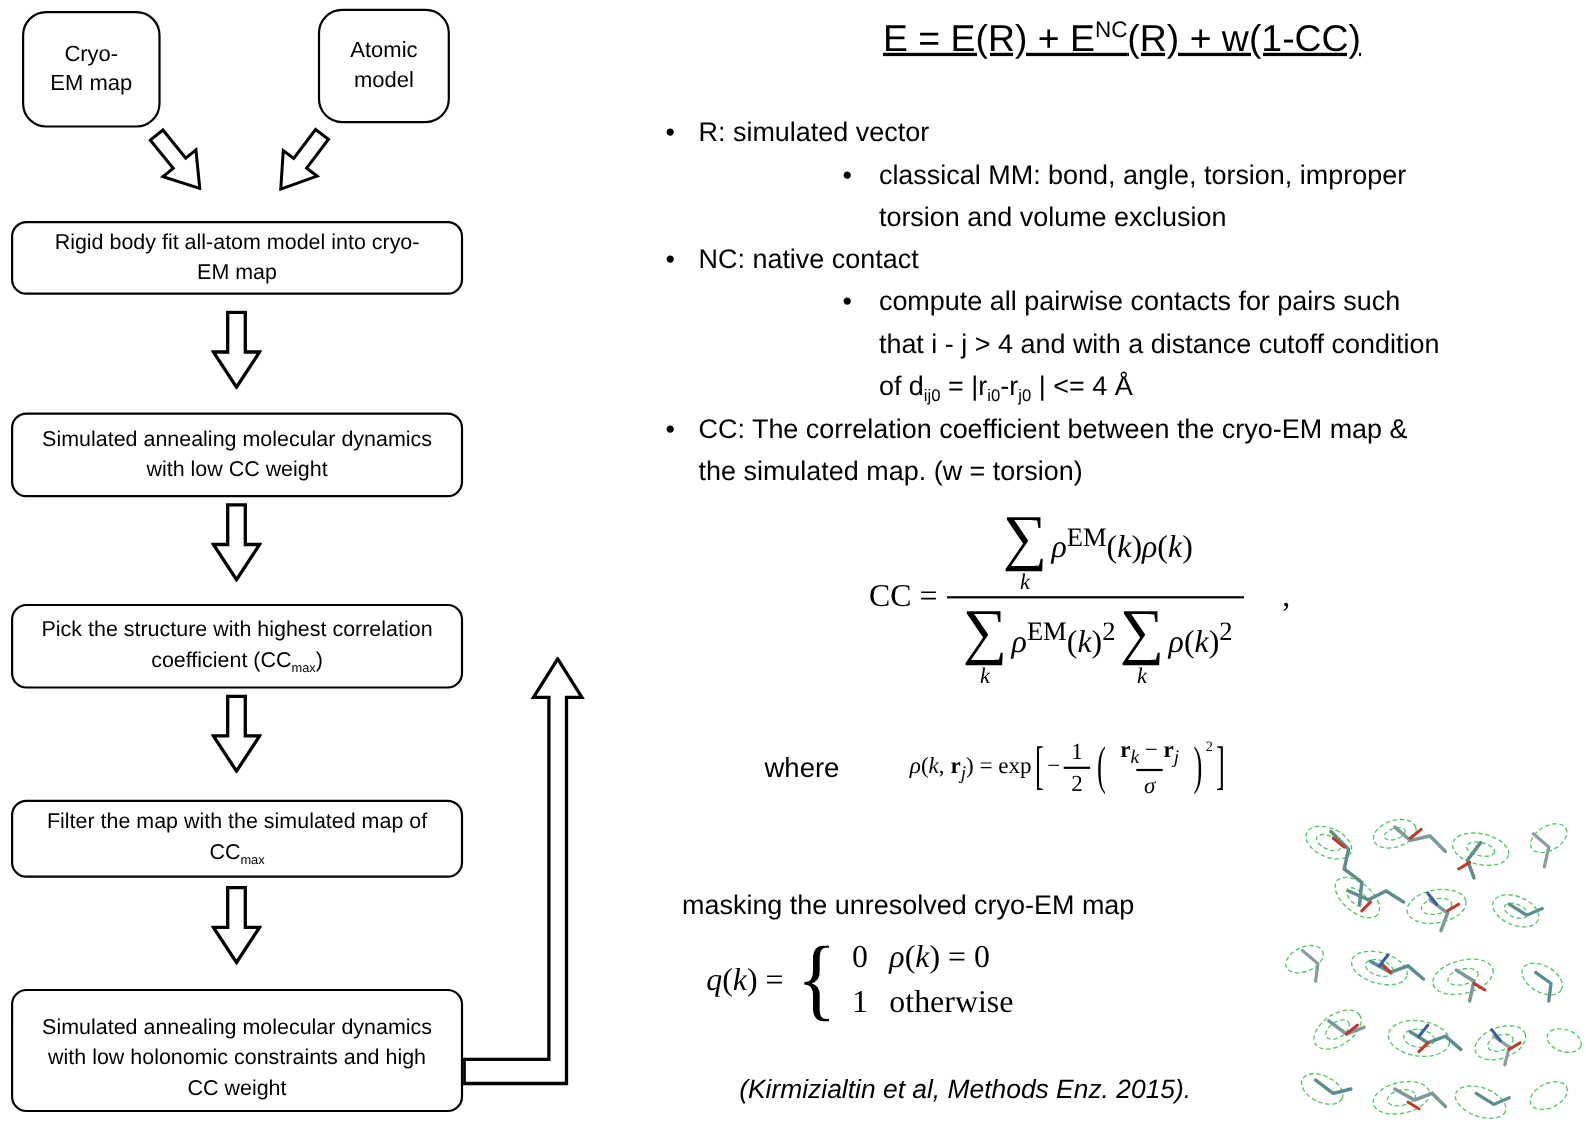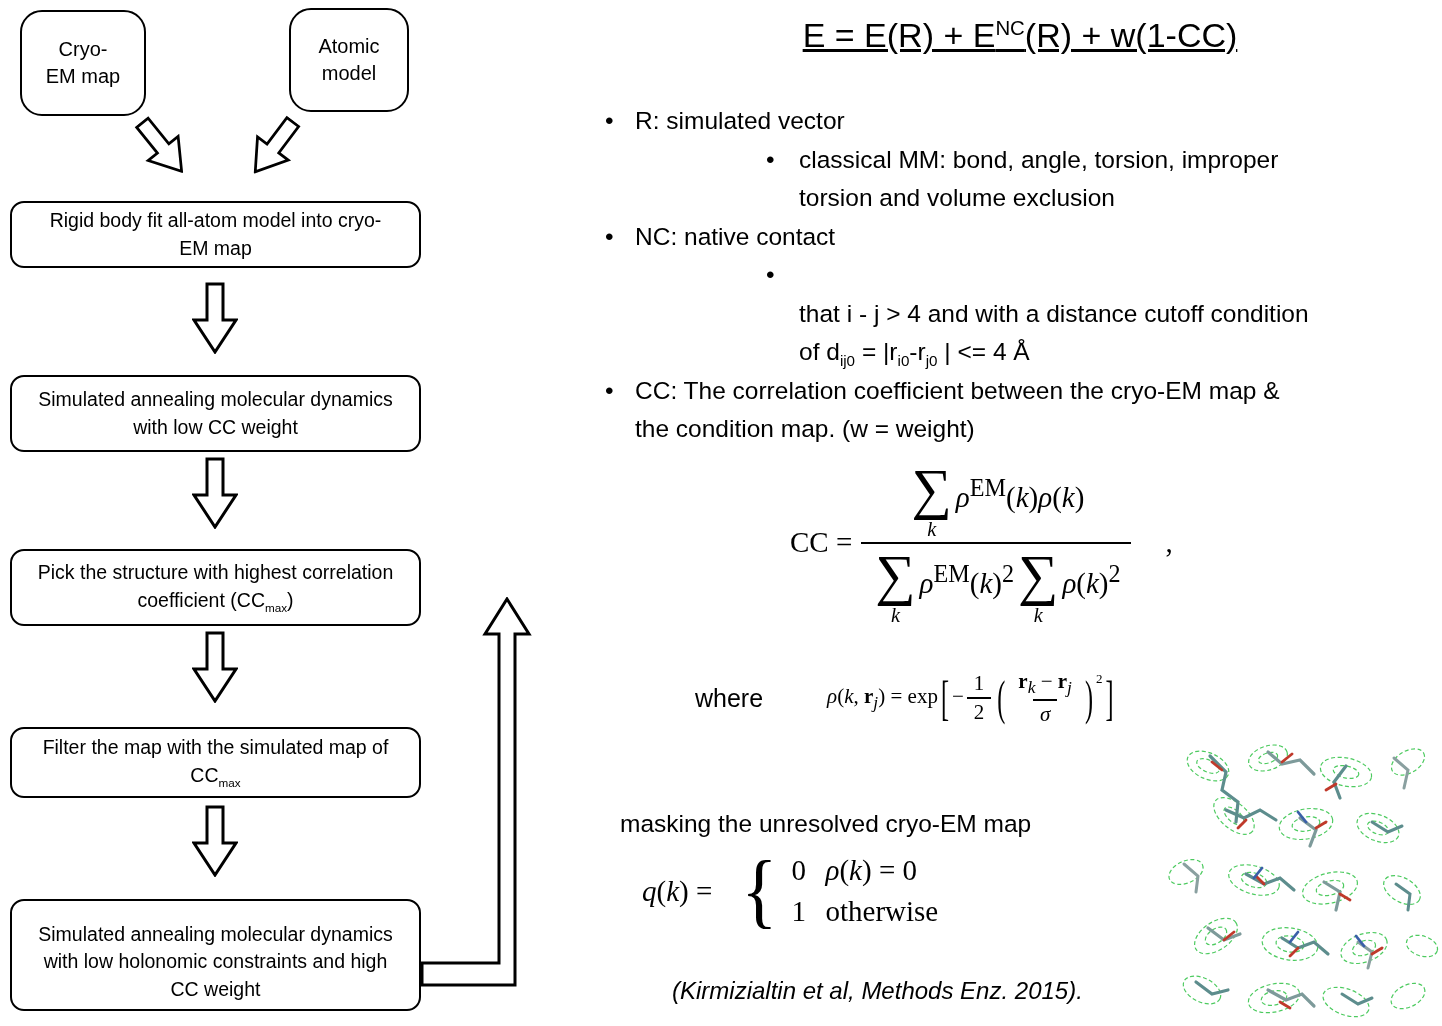--- a/index.html
+++ b/index.html
@@ -51,21 +51,21 @@
   .where-label { font-size: 25px; }
   .where-eq { font-size: 21px; }
   .where-eq .frac { margin: 0 3px; }
   .where-eq .frac .num, .where-eq .frac .den { padding: 1px 7px; }
   .where-eq .frac .den { border-top: 2px solid #000; }
   .where-eq sup { font-size: 0.62em; position: relative; top: -12px; }
 
   .masking-caption { position: absolute; left: 620px; top: 810px; font-size: 24.5px; }
 
   .q-eq { position: absolute; left: 642px; top: 851px; display: flex; align-items: center; font-size: 29px; }
-  .q-lhs { margin-right: 29px; }
+  .q-lhs { margin-right: 12px; }
   .q-brace { font-size: 2.6em; font-weight: 300; line-height: 0.85; transform: scaleY(1.1); margin-right: 14px; }
   .q-cases { display: flex; flex-direction: column; gap: 2px; line-height: 1.35; }
   .q-row { display: flex; }
   .q-val { width: 34px; }
 
   .citation { position: absolute; left: 672px; top: 977px; font-size: 24px; font-style: italic; }
 
   .molecule { position: absolute; left: 1150px; top: 732px; }
 </style>
 </head>
@@ -153,25 +153,25 @@
     <div class="bullet lvl2">
       <span class="marker"></span>
       <span><span>classical MM: bond, angle, torsion, improper</span><br><span>torsion and volume exclusion</span></span>
     </div>
     <div class="bullet lvl1">
       <span class="marker"></span>
       <span><span>NC: native contact</span></span>
     </div>
     <div class="bullet lvl2">
       <span class="marker"></span>
-      <span><br><span>that i - j &gt; 4 and with a distance cutoff condition</span><br><span>of d</span><sub>ij0</sub><span> = |r</span><sub>i0</sub><span>-r</span><sub>j0</sub><span> | &lt;= 4 Å</span></span>
+      <span><span>compute all pairwise contacts for pairs such</span><br><span>that i - j &gt; 4 and with a distance cutoff condition</span><br><span>of d</span><sub>ij0</sub><span> = |r</span><sub>i0</sub><span>-r</span><sub>j0</sub><span> | &lt;= 4 Å</span></span>
     </div>
     <div class="bullet lvl1">
       <span class="marker"></span>
-      <span><span>CC: The correlation coefficient between the cryo-EM map &amp;</span><br><span>the condition map. (w = weight)</span></span>
+      <span><span>CC: The correlation coefficient between the cryo-EM map &amp;</span><br><span>the simulated map. (w = torsion)</span></span>
     </div>
   </div>
 
   <div class="cc-eq math">
       <span>CC =</span>
       <span class="frac">
         <span class="num"><span class="bigsum">
             <span class="sigma">∑</span>
             <span class="sumidx">k</span>
           </span><span class="ital">ρ</span><sup>EM</sup><span>(</span><span class="ital">k</span><span>)</span><span class="ital">ρ</span><span>(</span><span class="ital">k</span><span>)</span></span>

